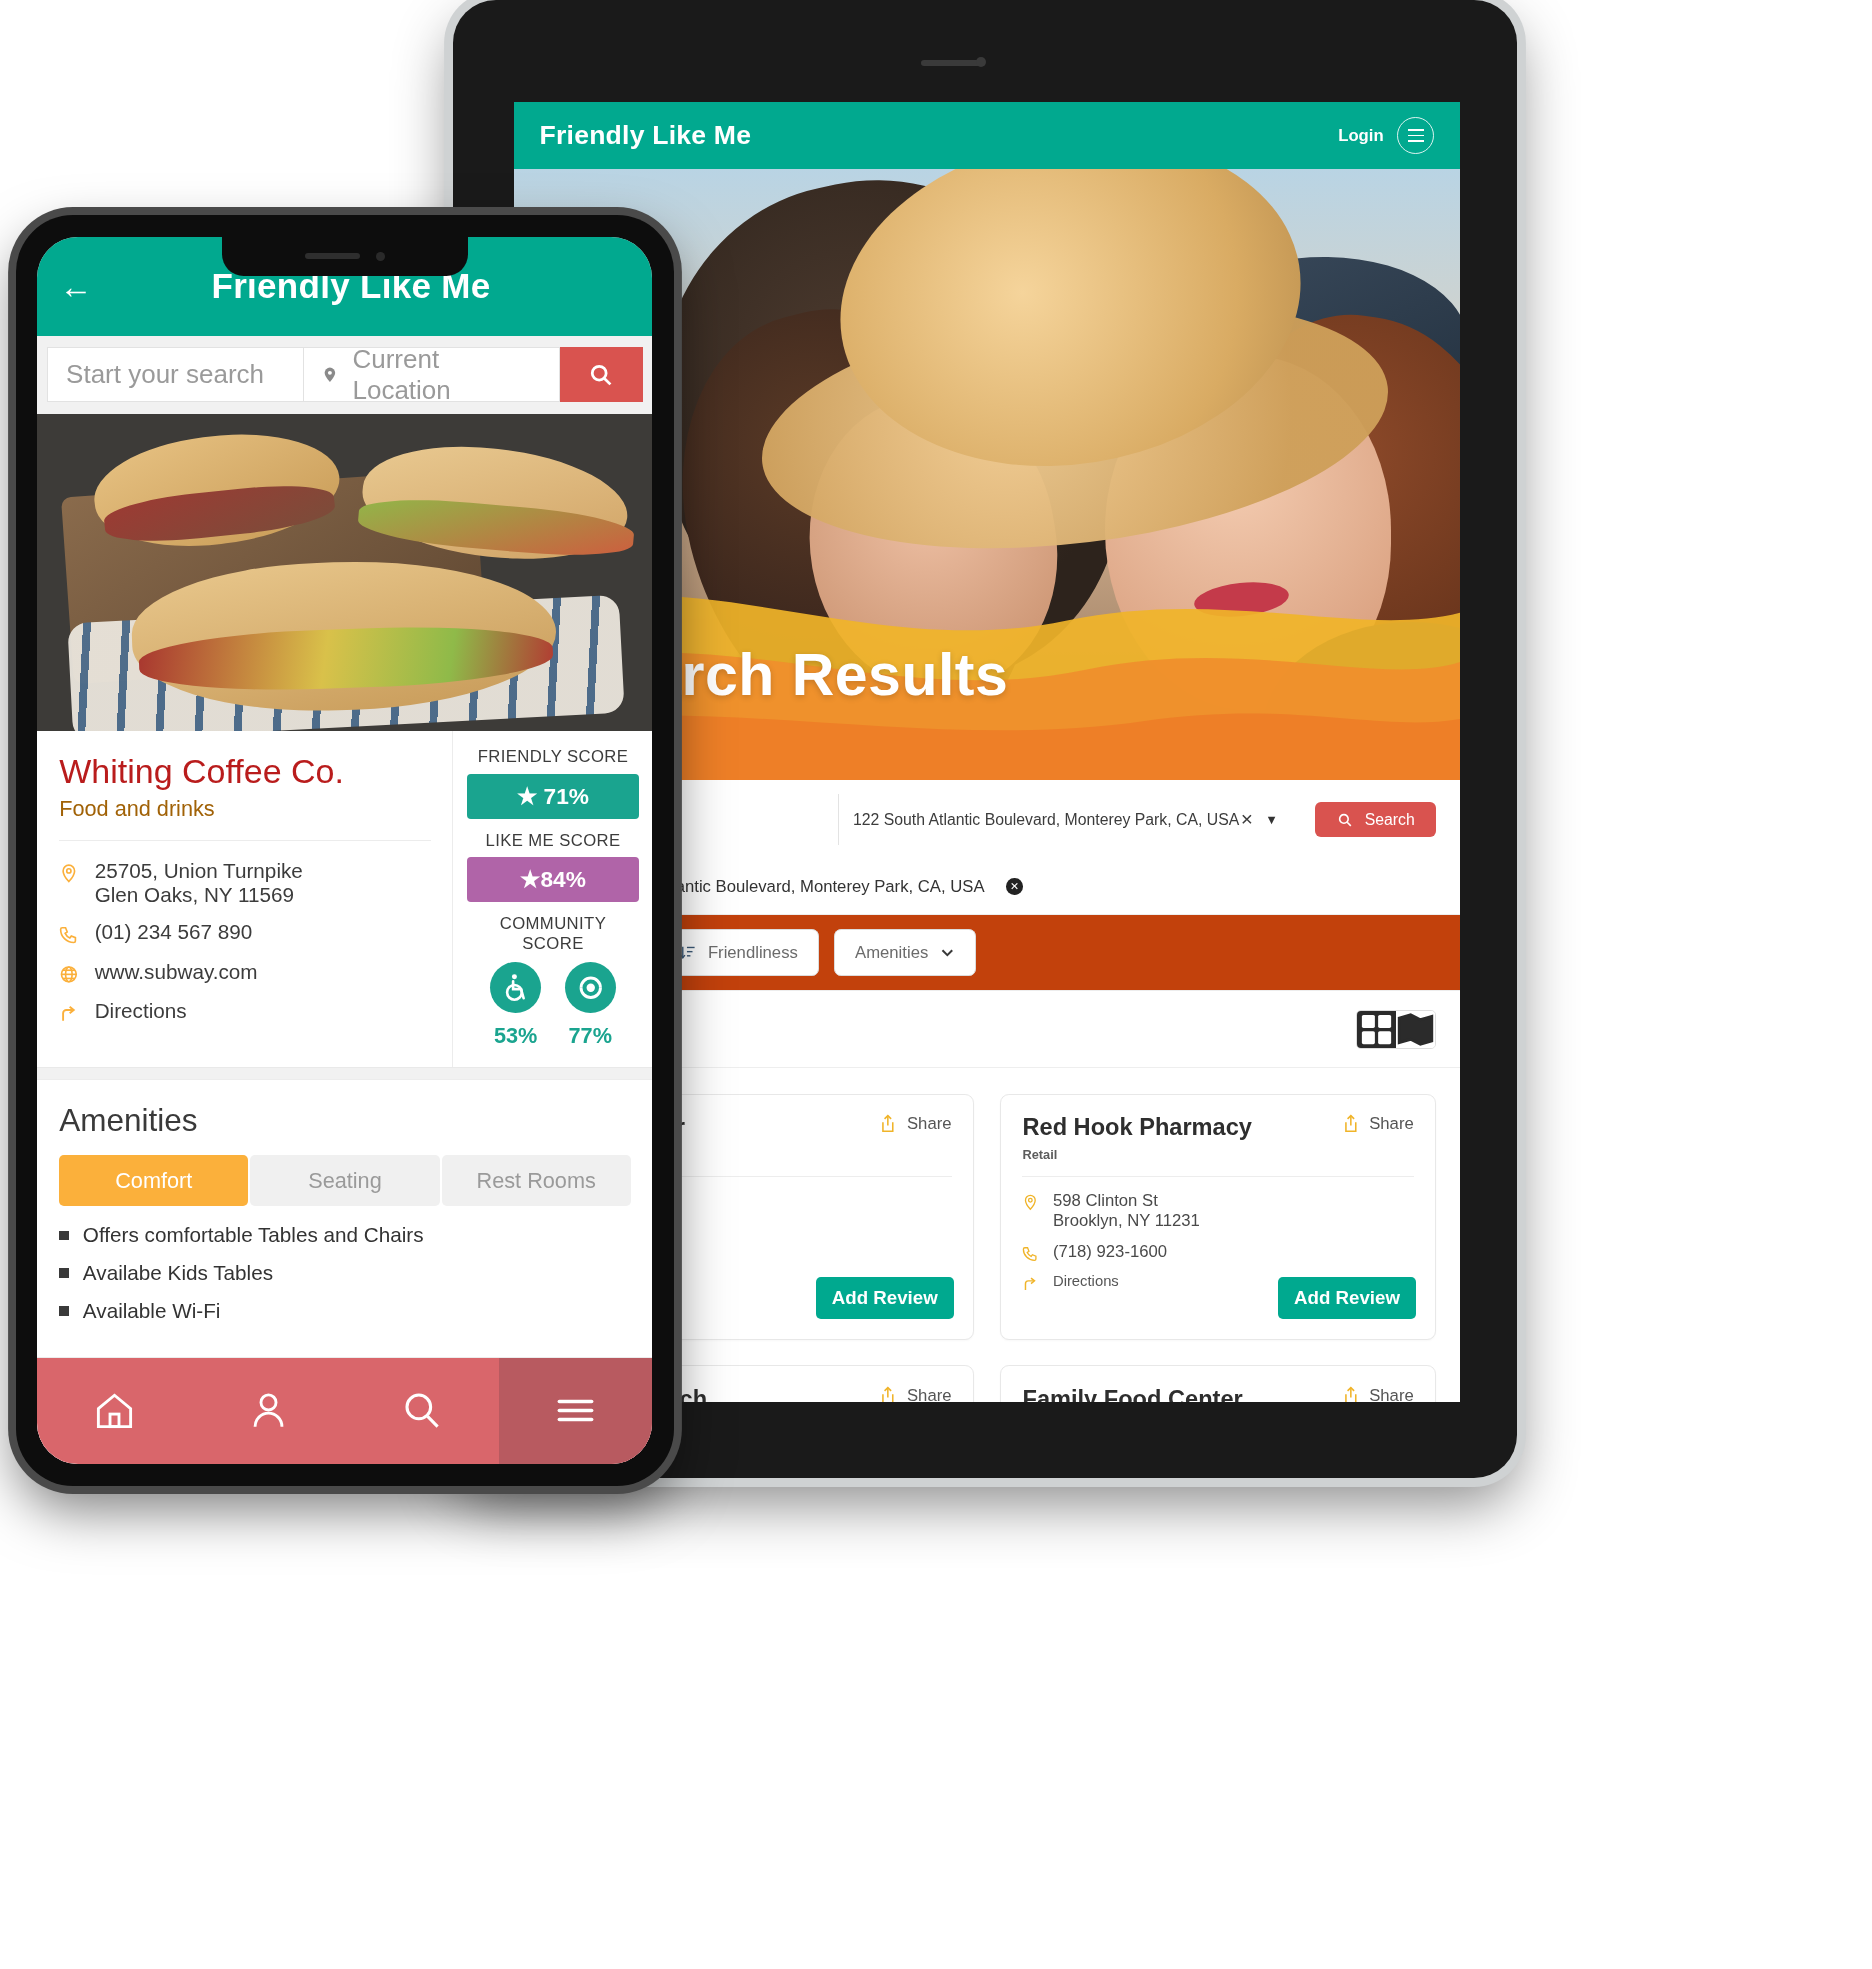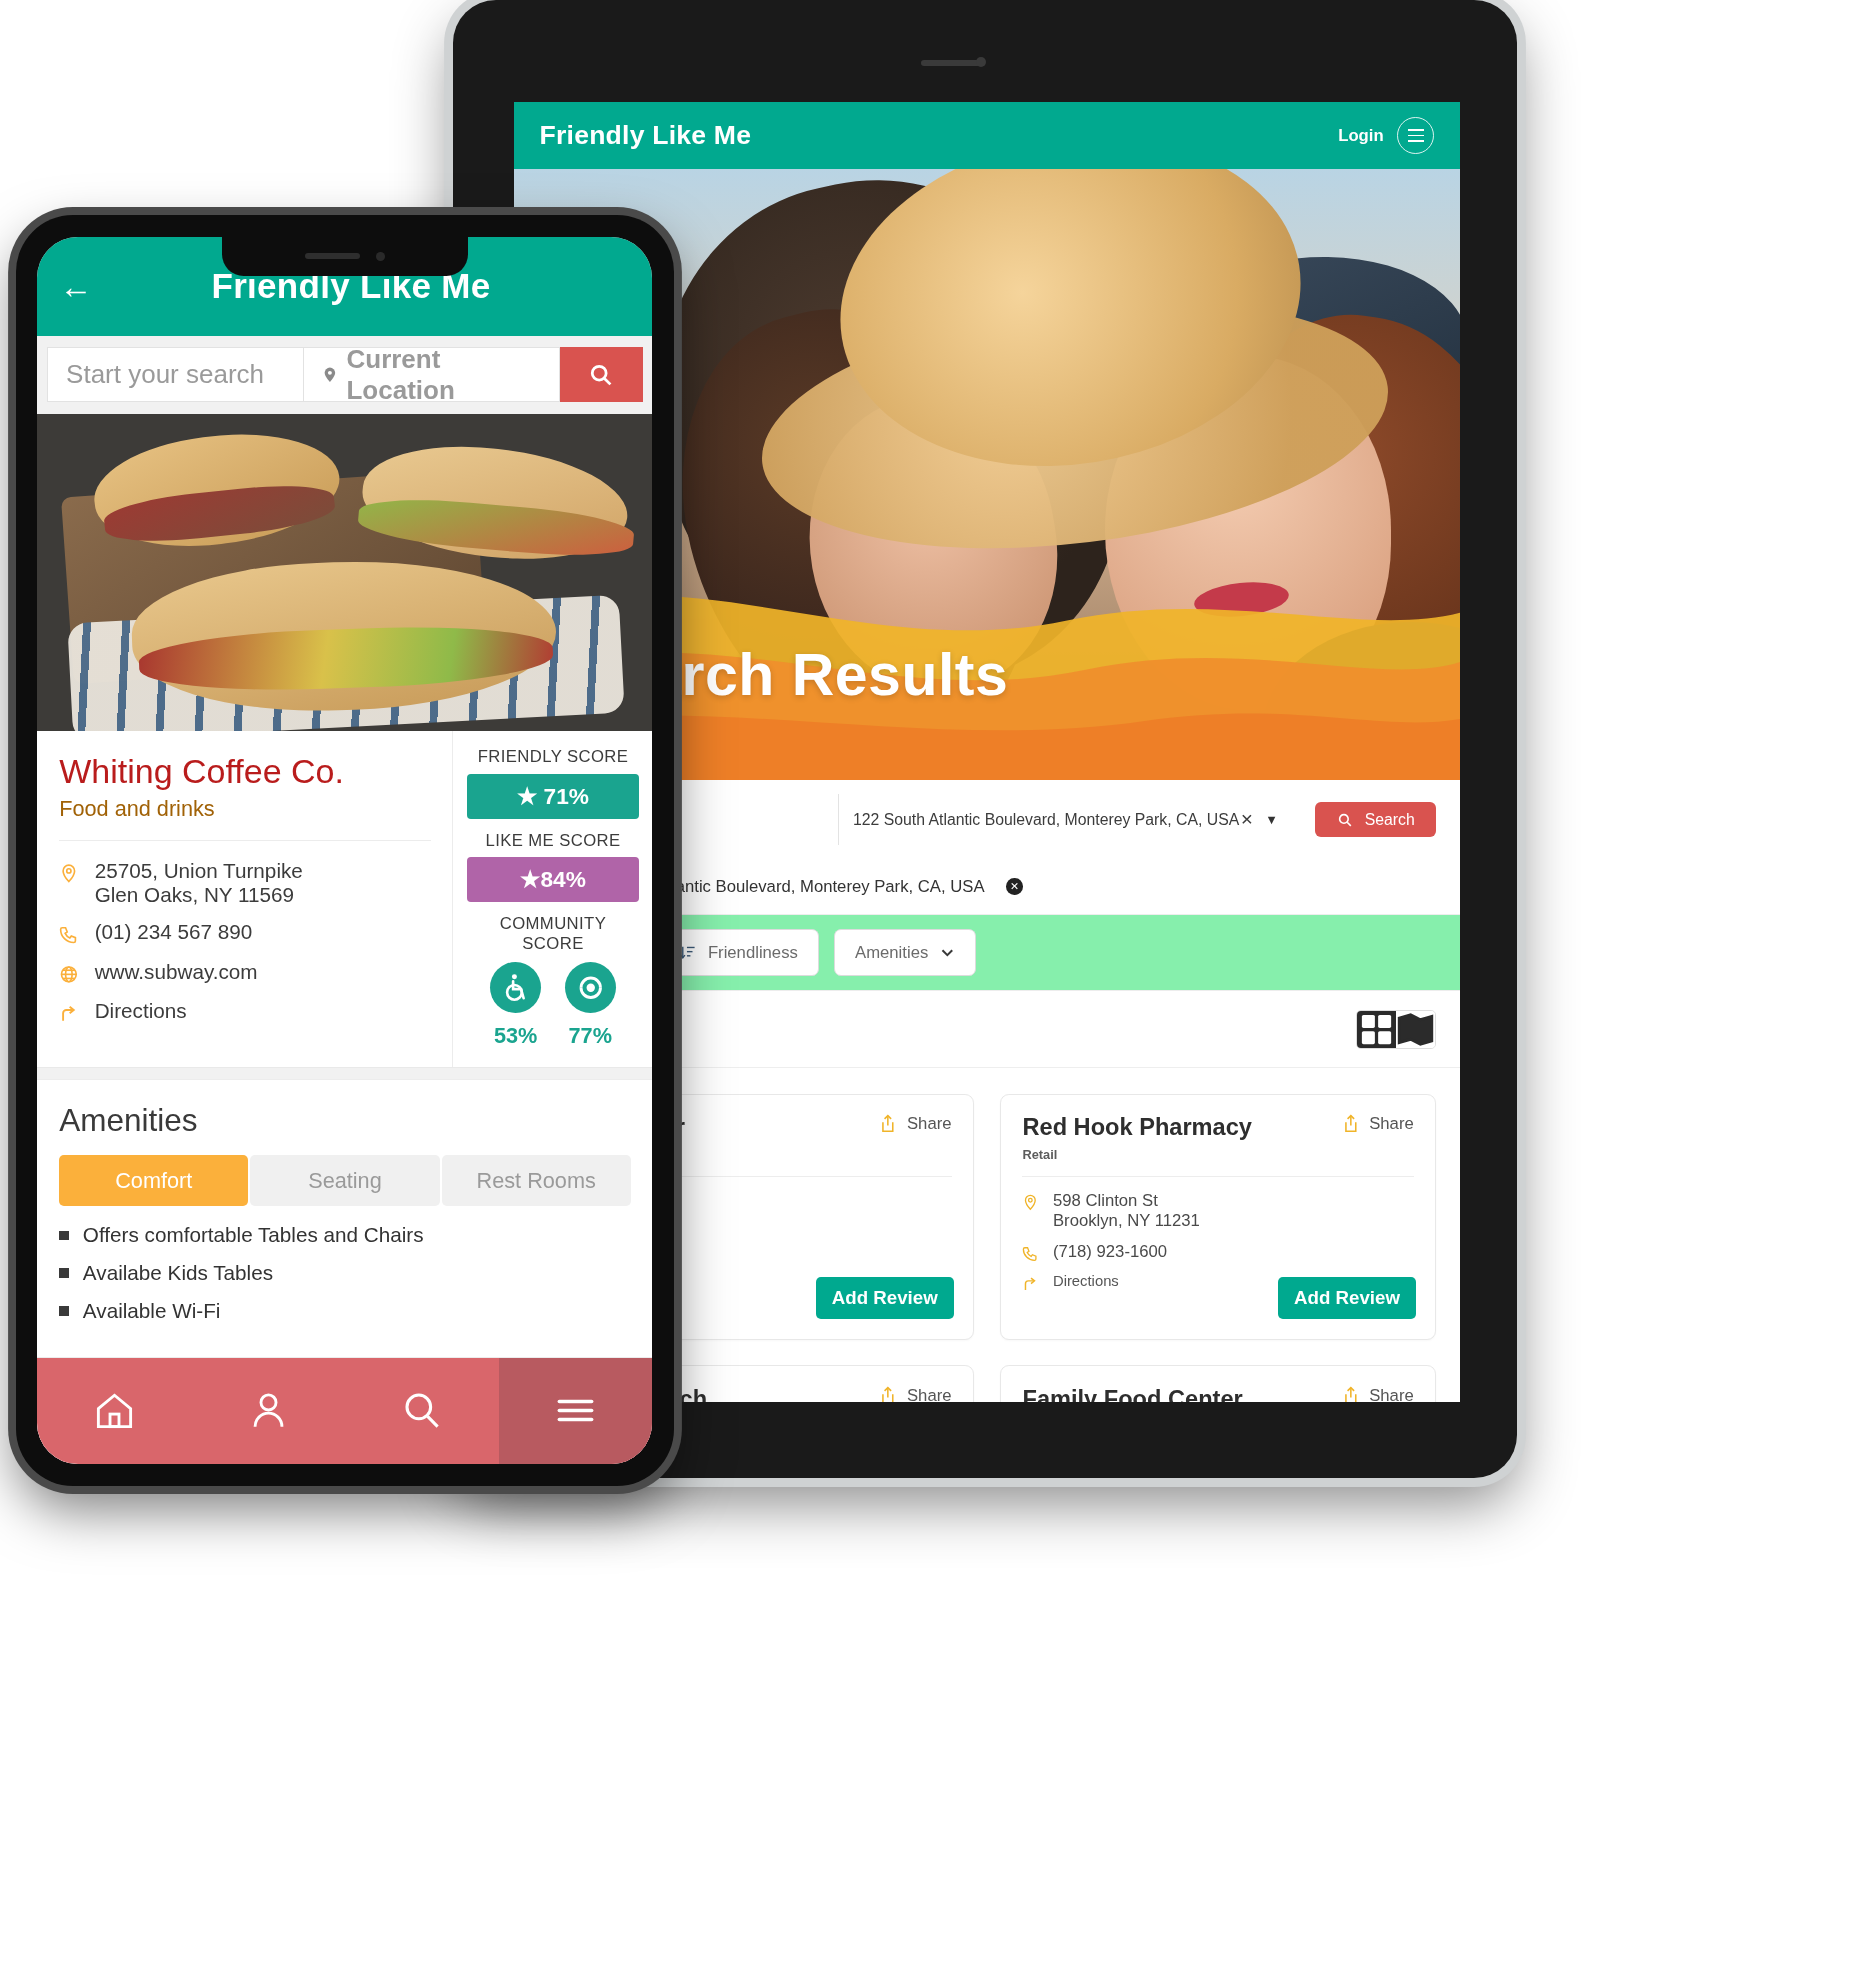--- a/index.html
+++ b/index.html
@@ -68,21 +68,21 @@
   .tb-search-btn{margin-left:23.6px;background:#d9534f;color:#fff;border-radius:5.9px;
         height:35px;display:flex;align-items:center;gap:11.8px;padding:0 21.7px;font-size:15.8px;}
   .tb-search-btn svg{width:15.8px;height:15.8px;}
 
   .tb-forrow{height:55px;display:flex;align-items:center;padding:0 23.6px;box-sizing:border-box;
         font-size:16.7px;color:#333;gap:13.8px;background:#fff;}
   .tb-forrow .lbl{color:#555;}
   .tb-chip-x{display:inline-flex;align-items:center;justify-content:center;width:16.7px;height:16.7px;
         border-radius:50%;background:#222;color:#fff;font-size:10.8px;margin-left:7.9px;}
 
-  .tb-filters{height:77px;background:#86efac;border-top:1px solid #ededed;border-bottom:1px solid #ededed;
+  .tb-filters{height:77px;background:#c2410c;border-top:1px solid #ededed;border-bottom:1px solid #ededed;
         display:flex;align-items:center;padding:0 23.6px;box-sizing:border-box;gap:15.8px;}
   .fbtn{height:45px;border:1px solid #dcdcdc;border-radius:6.9px;background:#fff;display:flex;
         align-items:center;gap:10.8px;padding:0 19.7px;font-size:16.7px;color:#6b6b6b;}
   .fbtn svg{width:16.7px;height:16.7px;}
 
   .tb-resultshead{height:77px;display:flex;align-items:center;justify-content:space-between;
         padding:0 23.6px;box-sizing:border-box;border-bottom:1px solid #eee;}
   .tb-resultshead .t{font-size:27.6px;color:#3a3a3a;}
   .viewtoggle{display:flex;border-radius:4.9px;overflow:hidden;border:1px solid #ddd;}
   .vt{width:39px;height:37px;display:flex;align-items:center;justify-content:center;}
@@ -118,21 +118,21 @@
 
   .ph-header{height:99px;background:#01a98f;display:flex;align-items:center;padding:0 21.7px;
         box-sizing:border-box;position:relative;}
   .ph-back{width:45px;color:#fff;font-size:33px;line-height:1;}
   .ph-title{flex:1;text-align:center;color:#fff;font-size:35px;font-weight:bold;
         letter-spacing:0.3px;padding-right:33px;}
 
   .ph-searchrow{background:#f1f1f1;padding:11.8px 9.9px;display:flex;}
   .ph-inp{flex:1;height:55px;background:#fff;border:1px solid #e2e2e2;display:flex;align-items:center;
         padding:0 17.7px;font-size:26px;color:#9a9a9a;box-sizing:border-box;}
-  .ph-inp.loc{border-left:none;gap:9px;font-weight:bold;}
+  .ph-inp.loc{border-left:none;gap:15px;}
   .ph-inp.loc svg{width:15.8px;height:19.7px;flex:none;}
   .ph-sbtn{width:83px;height:55px;background:#d9534f;display:flex;align-items:center;justify-content:center;}
   .ph-sbtn svg{width:25.6px;height:25.6px;}
 
   .ph-photo{height:317px;position:relative;overflow:hidden;background:#3d3b38;}
   .pp-board{position:absolute;left:29.6px;top:69px;width:414px;height:187px;border-radius:9.9px;
         background:linear-gradient(150deg,#8a6b4c,#5e4631);transform:rotate(-4deg);}
   .pp-s1{left:57px;top:21.7px;width:246px;height:108px;border-radius:48% 52% 50% 50%;
         background:linear-gradient(160deg,#e7c283,#c89b56);transform:rotate(-7deg);position:absolute;}
   .pp-s1f{left:67px;top:77px;width:231px;height:45px;border-radius:40%;

